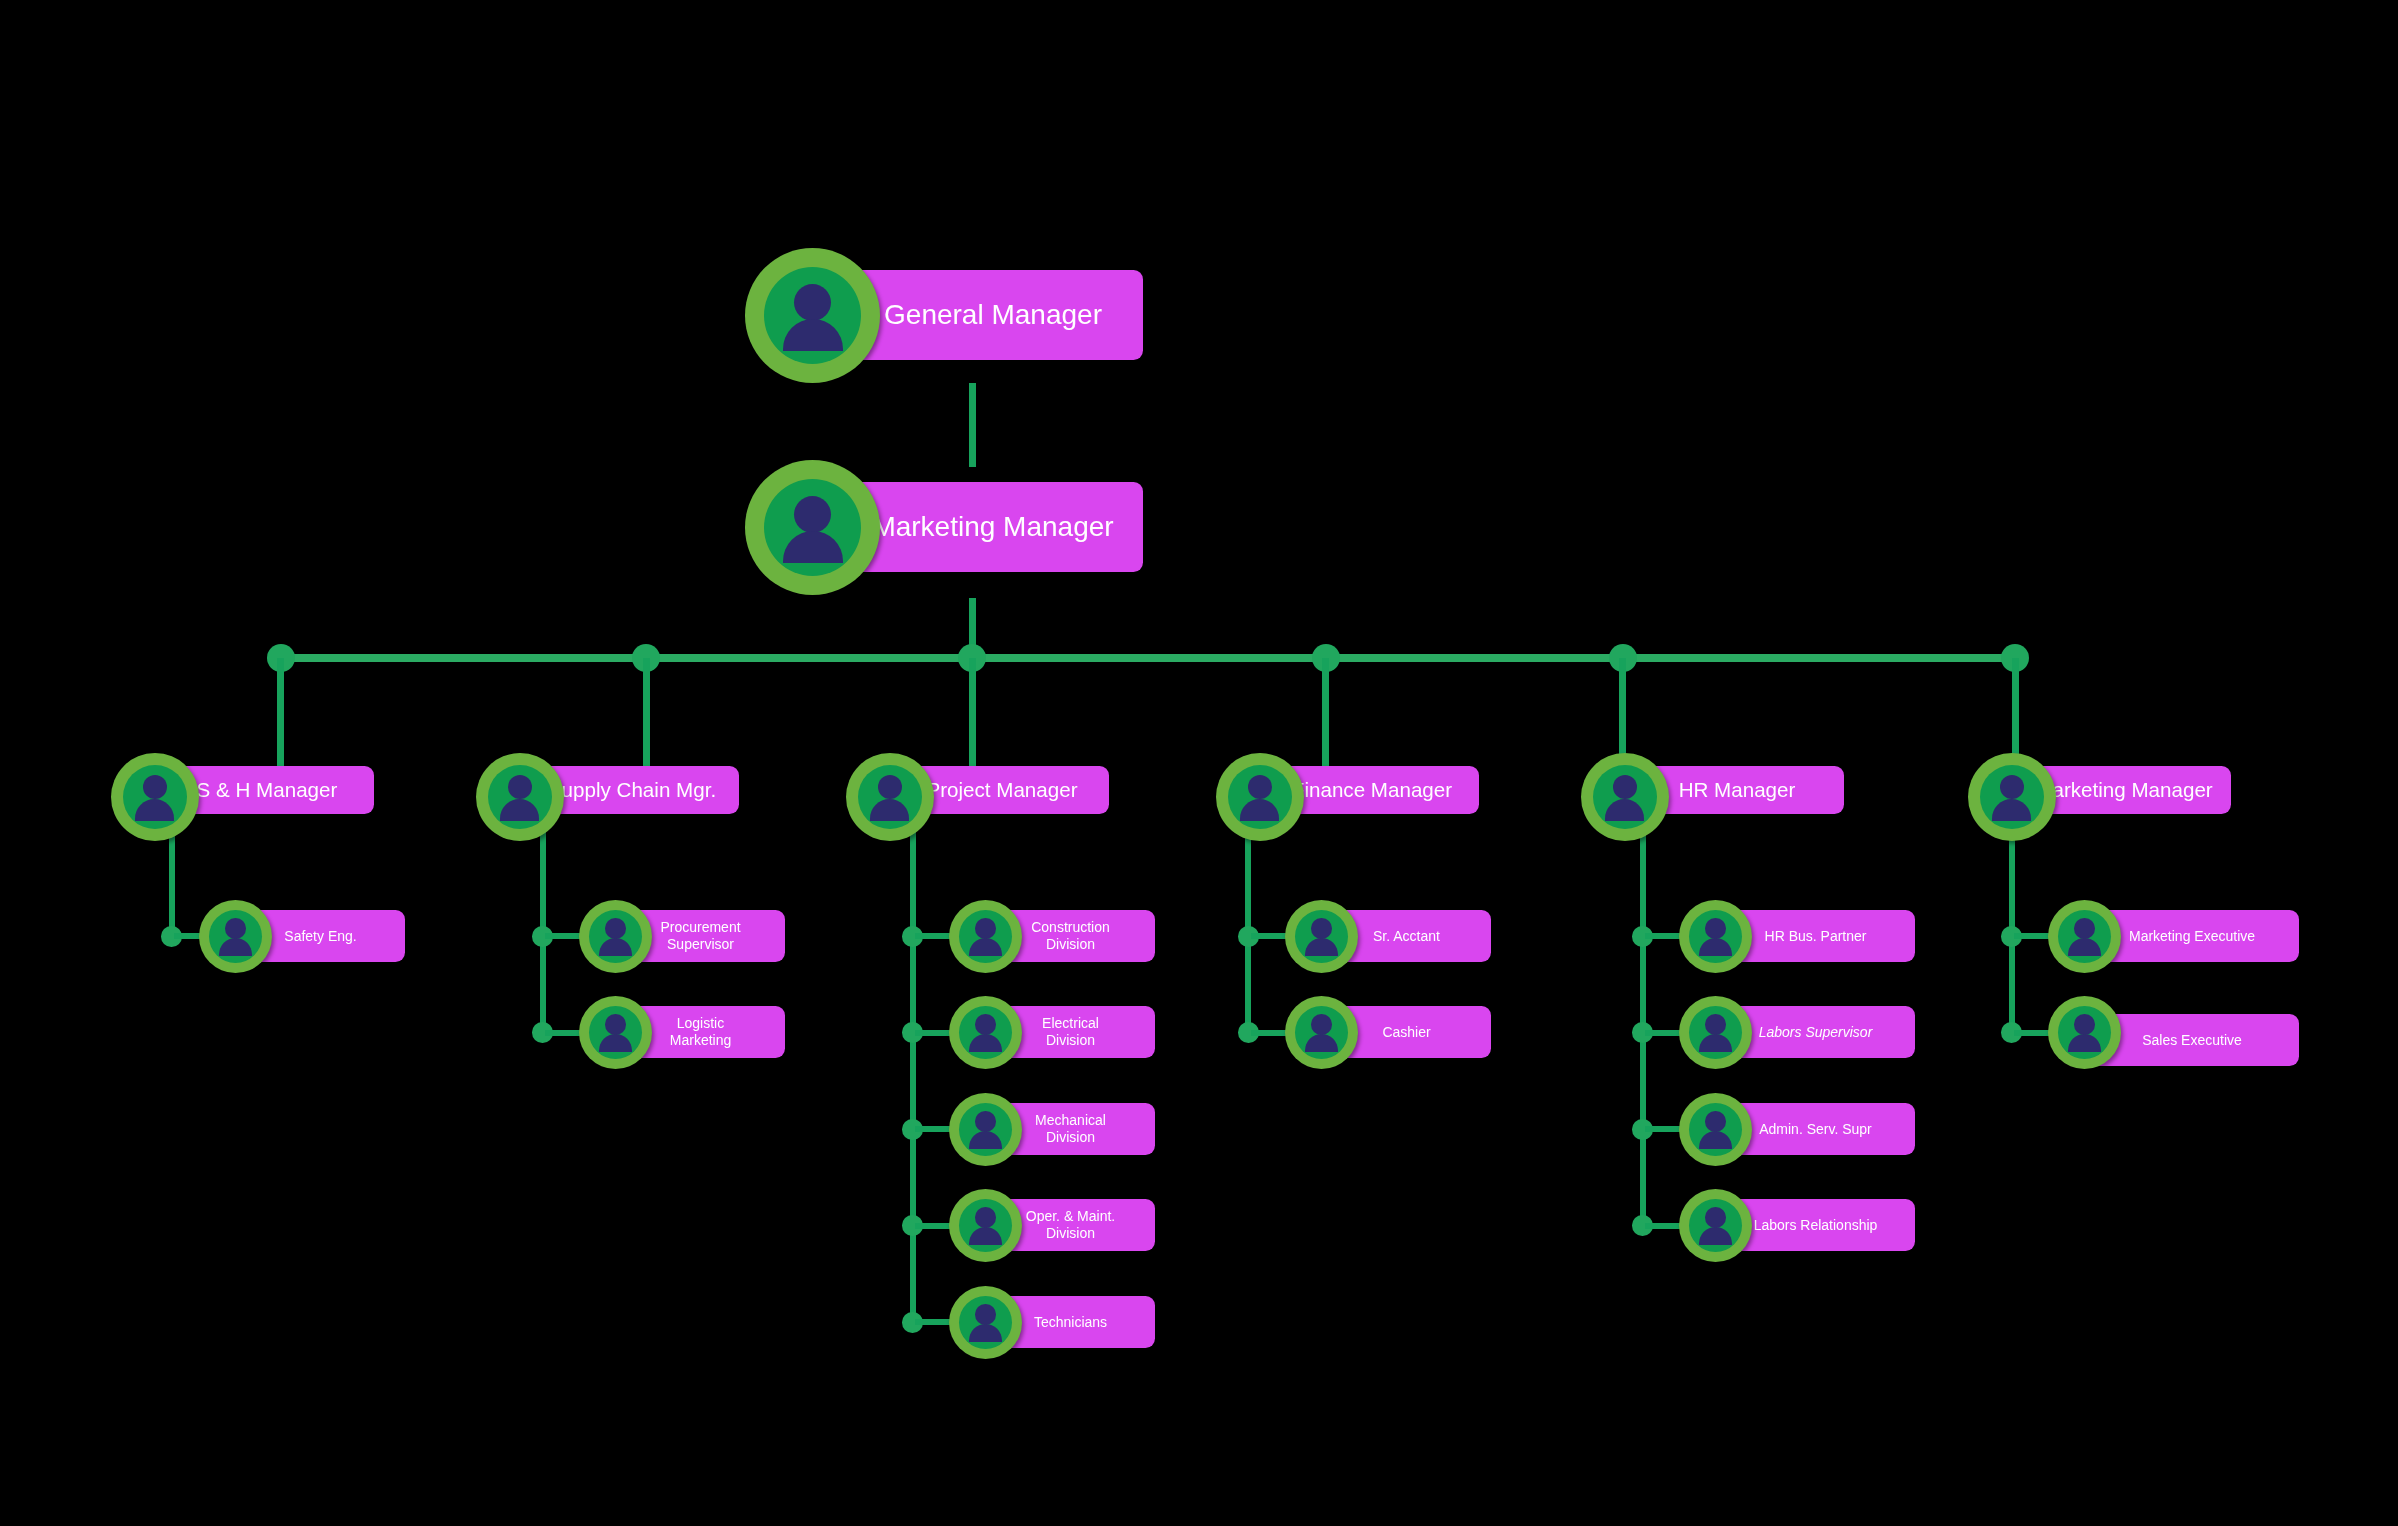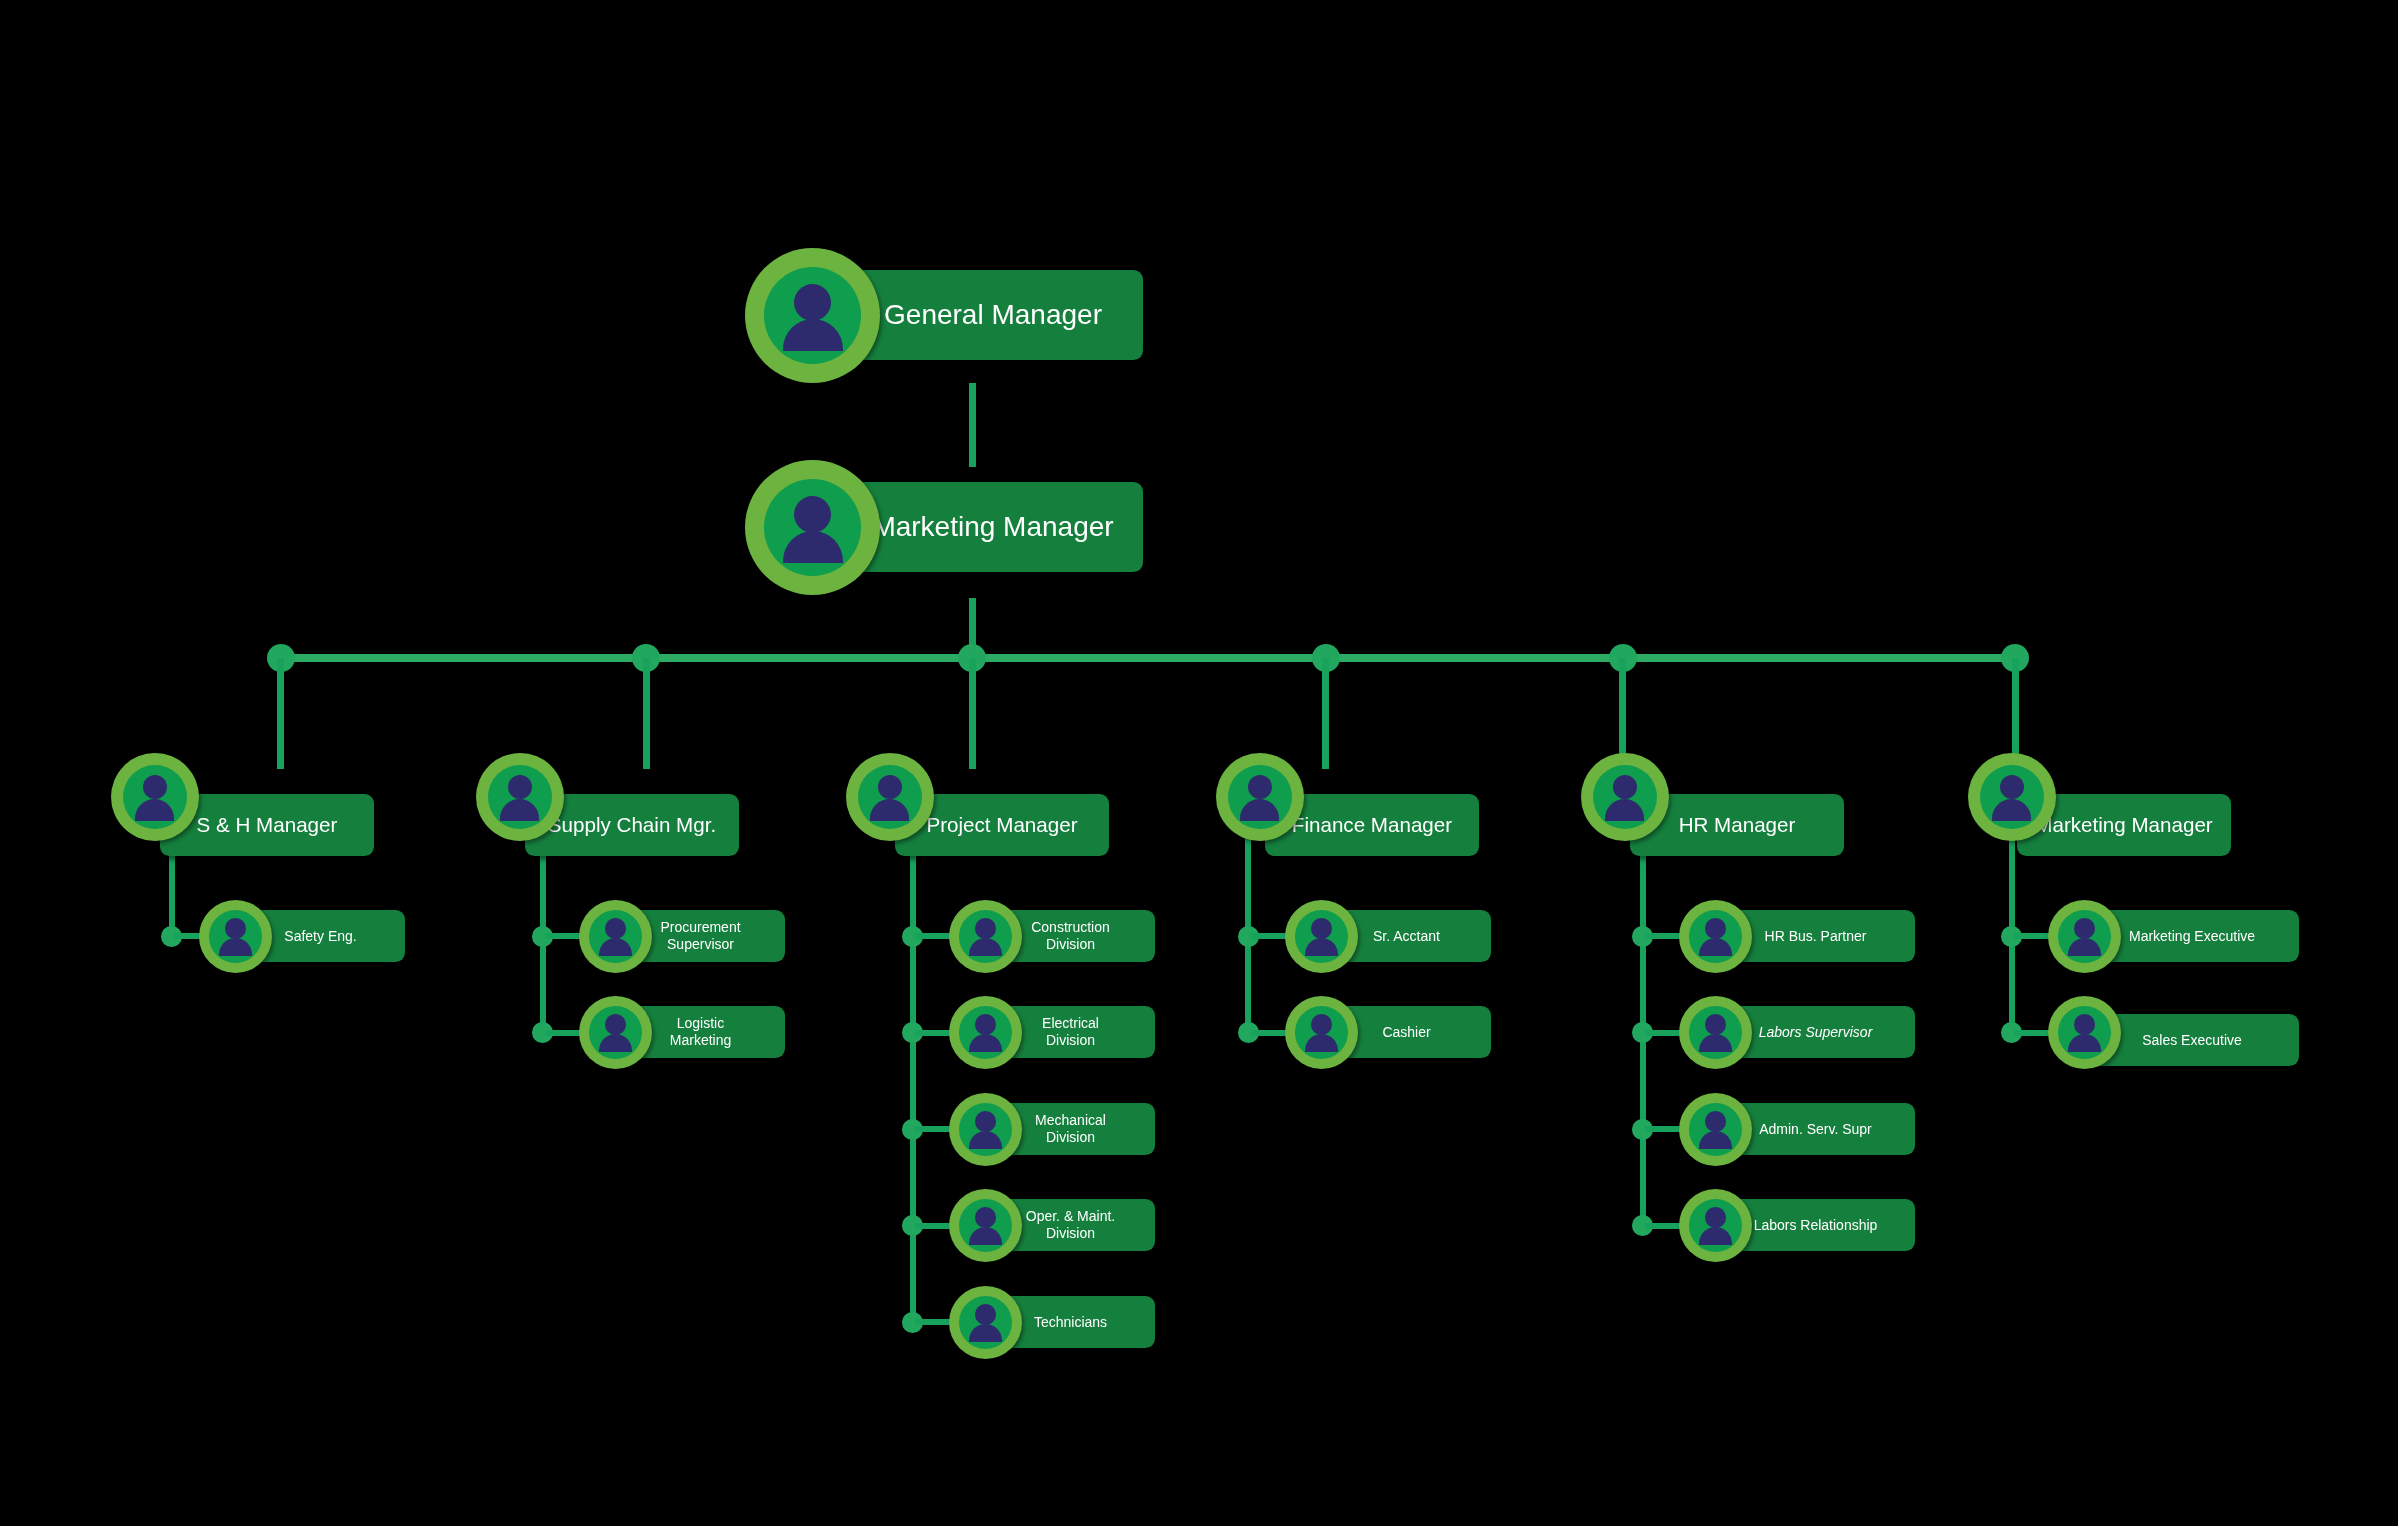--- a/index.html
+++ b/index.html
@@ -35,21 +35,21 @@
     border-radius: 50%;
     background: #21a75e;
   }
 
   
   .node {
     position: absolute;
   }
   .node .box {
     position: absolute;
-    background: #15803d;
+    background: #d946ef;
     border-radius: 9.4px;
     box-shadow: 2.8px 3.7px 5.6px rgba(0,0,0,0.45);
     display: flex;
     align-items: center;
     justify-content: center;
     box-sizing: border-box;
     color: #ffffff;
   }
   .node .label {
     text-align: center;
@@ -86,21 +86,21 @@
   
   
   .t-top .box      { left: 98px; top: 0px; width: 300px; height: 90px; }
   .t-top .label    { font-size: 28px; }
   .t-top .avatar   { left: 0px; top: -22.5px; width: 135px; height: 135px; }
   .t-top .inner    { width: 97px; height: 97px; }
   .t-top .head     { width: 37px; height: 37px; left: 30px; top: 17px; }
   .t-top .body     { width: 60px; height: 32px; left: 19px; top: 52px; }
 
   
-  .t-mgr .box      { left: 49px; top: 0px; width: 214px; height: 62px; margin-top: 28px; }
+  .t-mgr .box      { left: 49px; top: 0px; width: 214px; height: 48px; }
   .t-mgr .label    { font-size: 20.6px; }
   .t-mgr .avatar   { left: 0px; top: -13px; width: 88px; height: 88px; }
   .t-mgr .inner    { width: 64px; height: 64px; }
   .t-mgr .head     { width: 24px; height: 24px; left: 19.7px; top: 10.3px; }
   .t-mgr .body     { width: 39px; height: 21.5px; left: 12px; top: 34px; }
 
   
   .t-leaf .box     { left: 37px; top: 0px; width: 169px; height: 52px; }
   .t-leaf .label   { font-size: 14px; }
   .t-leaf .avatar  { left: 0px; top: -10.3px; width: 73px; height: 73px; }

